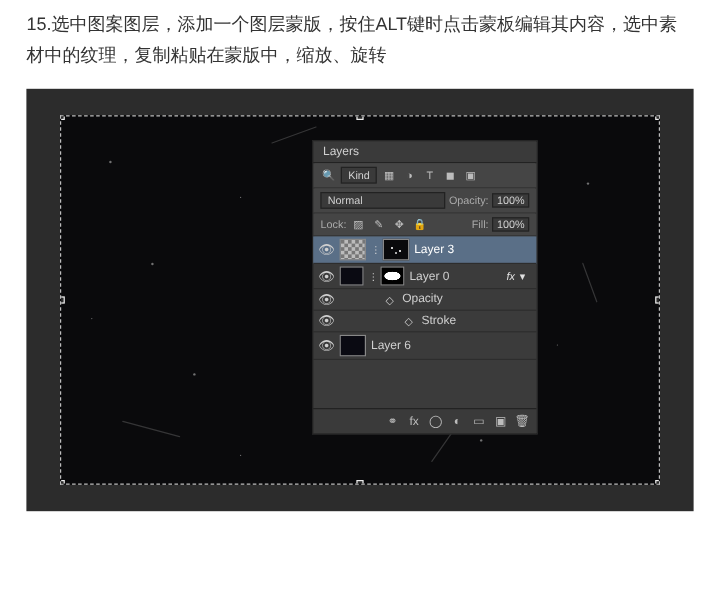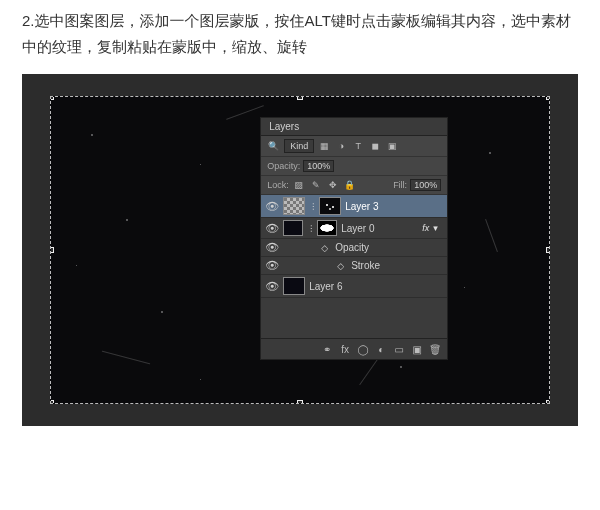--- a/index.html
+++ b/index.html
@@ -167,21 +167,21 @@
   .foot-icon {
     width: 16px; height: 14px;
     display: inline-flex; align-items: center; justify-content: center;
     color: #bcbcbc; font-size: 10px;
   }
 </style>
 </head>
 <body>
 
 <div class="article">
-  <p class="step-text">2.选中图案图层，添加一个图层蒙版，按住ALT键时点击蒙板编辑其内容，选中素材中的纹理，复制粘贴在蒙版中，缩放、旋转</p>
+  <p class="step-text">15.选中图案图层，添加一个图层蒙版，按住ALT键时点击蒙板编辑其内容，选中素材中的纹理，复制粘贴在蒙版中，缩放、旋转</p>
 </div>
 
 <div class="screenshot-frame">
   <div class="canvas-area">
 
     <span class="speckle" style="top:12%;left:8%;width:2px;height:2px"></span>
     <span class="speckle" style="top:22%;left:30%;width:1px;height:1px"></span>
     <span class="speckle" style="top:40%;left:15%;width:2px;height:2px"></span>
     <span class="speckle" style="top:55%;left:5%;width:1px;height:1px"></span>
     <span class="speckle" style="top:70%;left:22%;width:2px;height:2px"></span>
@@ -215,20 +215,21 @@
         <span class="mini-icon">🔍</span>
         <span class="dropdown">Kind</span>
         <span class="mini-icon">▦</span>
         <span class="mini-icon">◑</span>
         <span class="mini-icon">T</span>
         <span class="mini-icon">◼</span>
         <span class="mini-icon">▣</span>
       </div>
 
       <div class="panel-row">
+        <span class="dropdown" style="flex:1">Normal</span>
         <span class="label-sm">Opacity:</span>
         <span class="pct-box">100%</span>
       </div>
 
       <div class="panel-row">
         <span class="label-sm">Lock:</span>
         <span class="mini-icon">▨</span>
         <span class="mini-icon">✎</span>
         <span class="mini-icon">✥</span>
         <span class="mini-icon">🔒</span>

